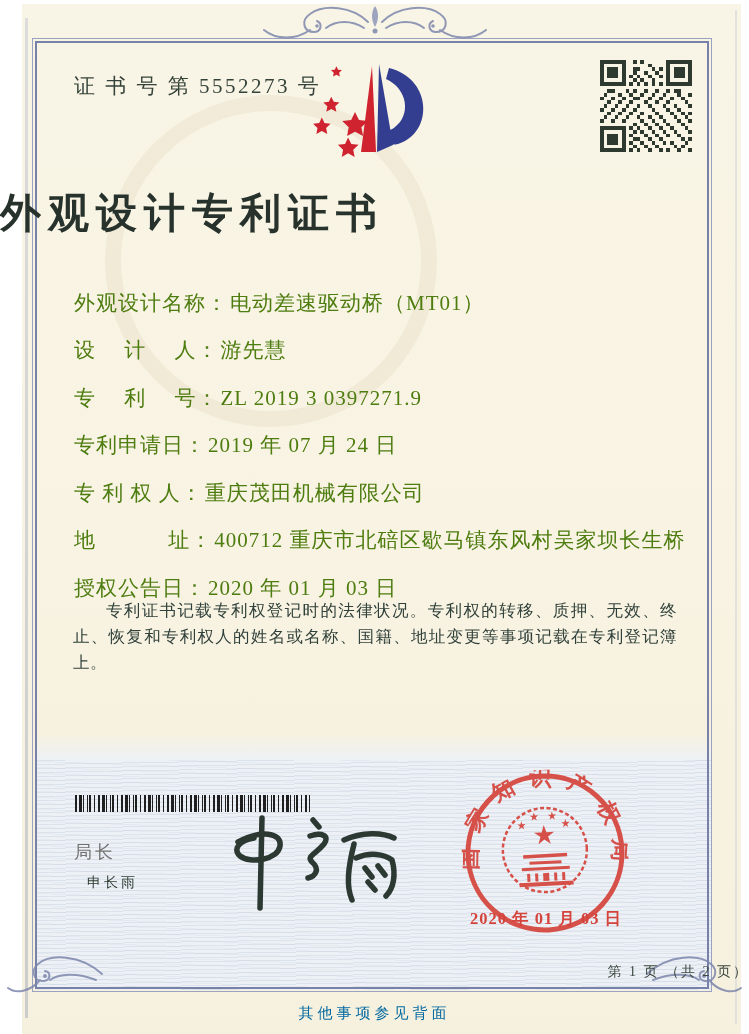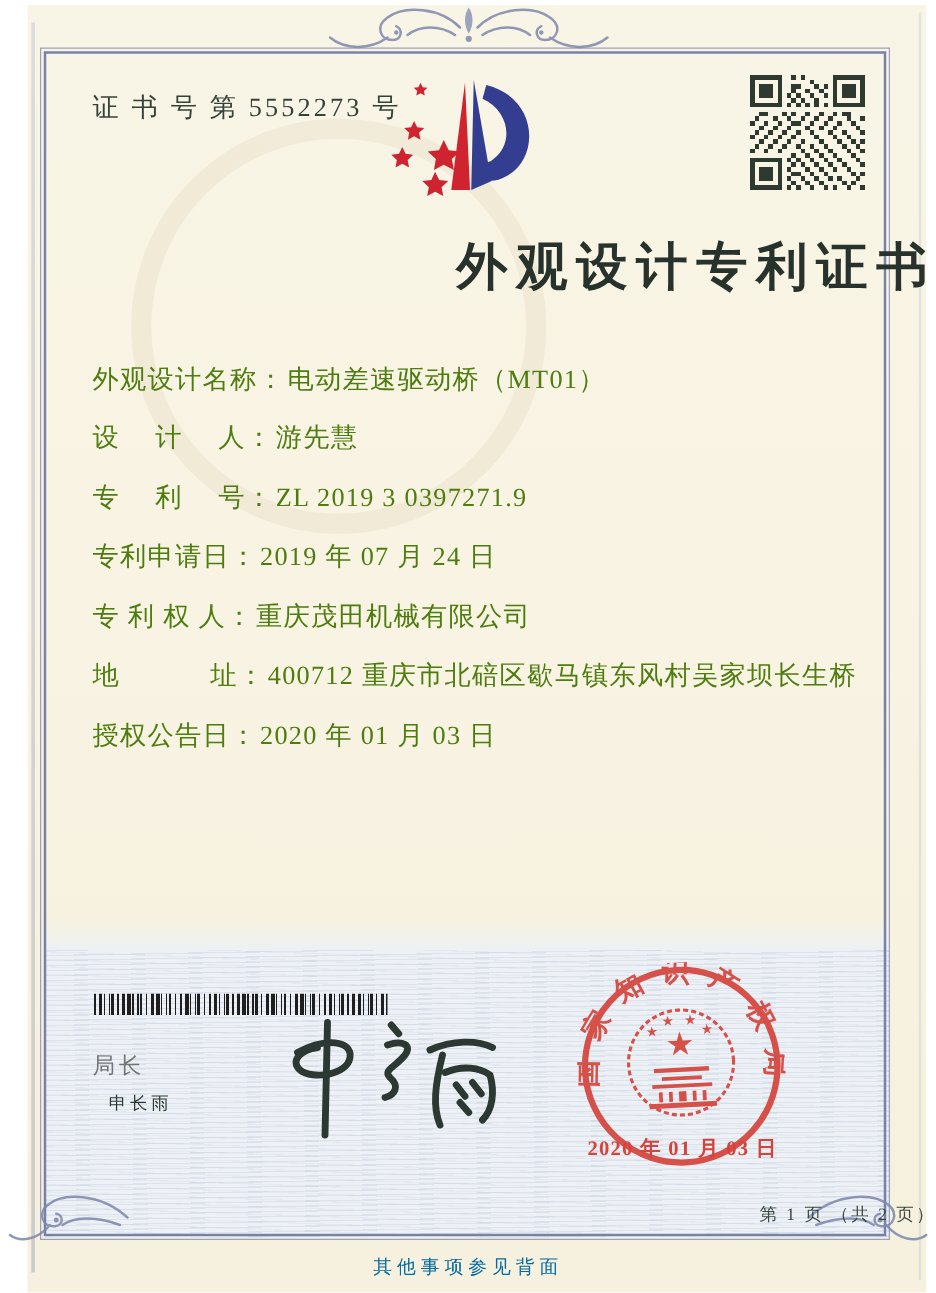--- a/index.html
+++ b/index.html
@@ -35,21 +35,21 @@
   .frame::after{content:"";position:absolute;left:2px;top:2px;right:2px;bottom:2px;
     border:2px solid #7881a8;}
   .crest{position:absolute;left:260px;top:0px;}
   .corner-orn{position:absolute;}
   .corner-orn.left{left:6px;top:950px;}
   .corner-orn.right{left:643px;top:950px;transform:scaleX(-1);}
 
   .cert-no{position:absolute;left:74px;top:72px;font-size:21px;letter-spacing:2.5px;color:#344239;}
   .logo{position:absolute;left:293px;top:50px;}
   .qr{position:absolute;left:600px;top:60px;}
-  .doc-title{position:absolute;left:0;top:186px;width:100%;text-align:right;
+  .doc-title{position:absolute;left:0;top:186px;width:100%;text-align:left;
     font-size:41px;font-weight:bold;letter-spacing:7px;color:#26322b;}
 
   .row{position:absolute;left:74px;width:640px;font-size:21px;letter-spacing:1px;color:#4d7c0f;white-space:nowrap;}
   .row .v{margin-left:2px;}
   .row .half2{position:absolute;left:302px;top:0;}
 
   .paras{position:absolute;left:73px;top:598px;width:604px;font-size:16.5px;
     line-height:26px;letter-spacing:.5px;text-align:justify;color:#30403a;}
   .paras p{margin:0;text-indent:2em;}
 
@@ -161,20 +161,21 @@
   <span>专 利 权 人：</span><span class="v">重庆茂田机械有限公司</span>
 </div>
 <div class="row" style="top:526px">
   <span>地　　　 址：</span><span class="v">400712 重庆市北碚区歇马镇东风村吴家坝长生桥</span>
 </div>
 <div class="row" style="top:574px">
   <span>授权公告日：</span><span class="v">2020 年 01 月 03 日</span>
 </div>
 
 <div class="paras">
+  <p>专利证书记载专利权登记时的法律状况。专利权的转移、质押、无效、终止、恢复和专利权人的姓名或名称、国籍、地址变更等事项记载在专利登记簿上。</p>
 </div>
 
 <div class="barcode"></div>
 
 <div class="sig-role">局长</div>
 <div class="sig-name">申长雨</div>
 <svg class="sig-script" width="195" height="105" viewBox="0 0 195 105">
   <g fill="none" stroke="#2c3832" stroke-width="5.5" stroke-linecap="round" stroke-linejoin="round">
     <path d="M28 30 C50 18 72 20 70 34 C68 48 40 52 30 44 C22 37 30 28 44 26"></path>
     <path d="M52 6 L50 96"></path>

